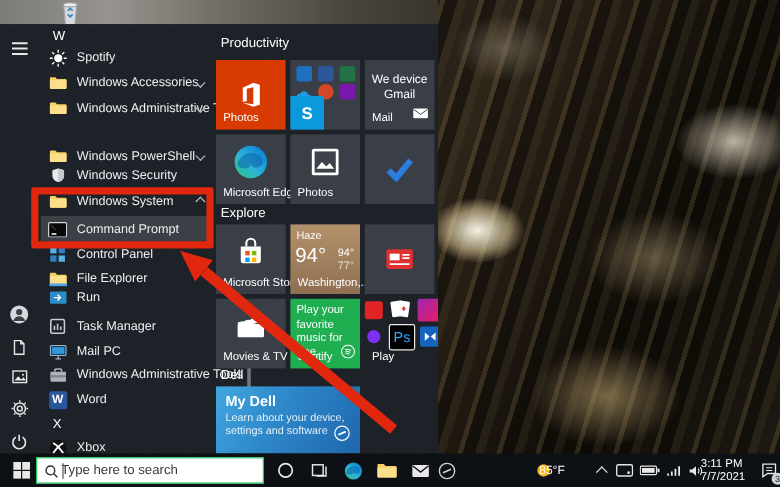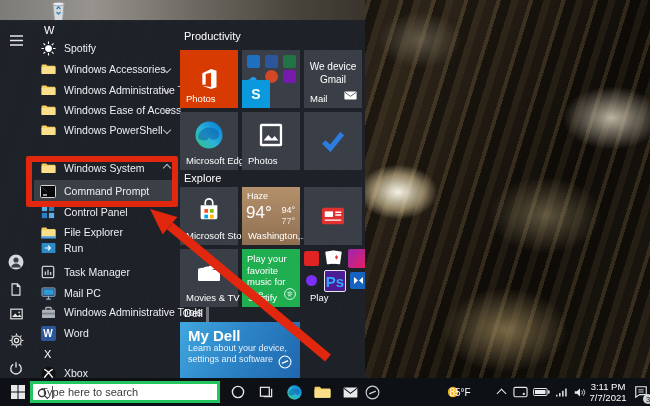--- a/index.html
+++ b/index.html
@@ -48,41 +48,41 @@
   .wt-cond{position:absolute;left:5px;top:4px;font-size:9px;color:#fff;}
   .wt-temp{position:absolute;left:4px;top:16px;font-size:17px;color:#fff;}
   .wt-hi{position:absolute;right:5px;top:18px;font-size:9px;color:#fff;text-align:right;}
   .wt-lo{position:absolute;right:5px;top:29px;font-size:9px;color:rgba(255,255,255,.75);text-align:right;}
   .spotify-tile{background:#1FAE50;}
   .sp-text{position:absolute;left:5px;top:4px;width:50px;font-size:9.5px;line-height:11.5px;color:#fff;}
   .sp-logo{position:absolute;right:4px;bottom:3px;}
   .playgroup{background:transparent;}
   .mydell{position:absolute;left:2px;top:302px;width:120px;height:56px;
     background:linear-gradient(120deg,#41A7DF 0%,#2D86C8 45%,#1F66AE 100%);}
-  .md-title{position:absolute;left:8px;top:5px;font-size:15px;font-weight:bold;color:#fff;}
+  .md-title{position:absolute;left:8px;top:5px;font-size:12px;font-weight:bold;color:#fff;}
   .md-sub{position:absolute;left:8px;top:21px;width:100px;font-size:9px;line-height:10.5px;color:rgba(255,255,255,.88);}
   .md-logo{position:absolute;right:8px;bottom:5px;}
-  .ps-sq{width:20px;height:20px;background:#4c1d95;border:1px solid #e8e8e8;color:#31A8FF;
-    font-size:15px;font-weight:bold;display:flex;align-items:center;justify-content:center;}
+  .ps-sq{width:20px;height:20px;background:#000000;border:1px solid #e8e8e8;color:#31A8FF;
+    font-size:12px;font-weight:normal;display:flex;align-items:center;justify-content:center;}
   
   .anno-rect{position:absolute;left:26px;top:156px;width:140px;height:39px;border:6px solid #E1270E;border-radius:2px;z-index:8;}
   .anno-arrow{position:absolute;left:0;top:0;z-index:8;pointer-events:none;}
   
   .taskbar{position:absolute;left:0;top:378px;width:650px;height:28px;background:#0d1116;z-index:5;}
   .tb-btn{position:absolute;top:0;width:28px;height:28px;display:flex;align-items:center;justify-content:center;}
   .search{position:absolute;left:30px;top:3px;width:190px;height:22px;box-sizing:border-box;
-    background:#fff;border:3px solid #22c55e;font-size:11px;color:#222;padding:0 4px 0 8px;
+    background:#fff;border:1px solid #22c55e;font-size:11px;color:#222;padding:0 4px 0 20px;
     font-family:"Liberation Sans","DejaVu Sans",sans-serif;}
   .search::placeholder{color:#3a3a3a;opacity:1;}
   .search-mag{position:absolute;left:37px;top:8px;pointer-events:none;}
   .search-caret{position:absolute;left:52px;top:8px;width:1px;height:13px;background:#555;pointer-events:none;}
   .tray-item{position:absolute;top:0;height:28px;display:flex;align-items:center;justify-content:center;}
   .tray-temp{font-size:10px;color:#fff;}
   .tray-chev{width:6px;height:6px;border-right:1.4px solid #e8e8e8;border-bottom:1.4px solid #e8e8e8;transform:rotate(225deg);margin-top:3px;}
-  .clock{position:absolute;left:584px;top:3px;width:48px;text-align:center;font-size:9.5px;line-height:11px;color:#fff;}
+  .clock{position:absolute;left:584px;top:3px;width:48px;text-align:left;font-size:9.5px;line-height:11px;color:#fff;}
   .action-center{position:absolute;left:631px;top:0;width:19px;height:28px;display:flex;align-items:center;justify-content:center;}
   .ac-badge{position:absolute;right:-3px;bottom:2px;width:10px;height:10px;border-radius:50%;
     background:#cfd3d8;color:#111;font-size:7.5px;display:flex;align-items:center;justify-content:center;}
 </style>
 </head>
 <body>
 
 <div class="screen">
 
   <div class="desktop-strip"></div>
@@ -170,42 +170,41 @@
         <span class="ic">
             <svg width="15" height="12" viewBox="0 0 16 13">
               <path d="M.5 2.5c0-.6.4-1 1-1h4l1.4 1.6h7.6c.6 0 1 .4 1 1V11c0 .6-.4 1-1 1h-13c-.6 0-1-.4-1-1z" fill="#F6CE63"></path>
               <path d="M.5 4.2h15V11c0 .6-.4 1-1 1h-13c-.6 0-1-.4-1-1z" fill="#FBDF8B"></path>
             </svg>
           </span>
         <span class="lb">Windows Administrative Tools</span>
         <span class="chev"></span>
       </div>
 
-      <div class="arow" style="top:80px">
+
+      <div class="arow" style="top:100px">
         <span class="ic">
             <svg width="15" height="12" viewBox="0 0 16 13">
               <path d="M.5 2.5c0-.6.4-1 1-1h4l1.4 1.6h7.6c.6 0 1 .4 1 1V11c0 .6-.4 1-1 1h-13c-.6 0-1-.4-1-1z" fill="#F6CE63"></path>
               <path d="M.5 4.2h15V11c0 .6-.4 1-1 1h-13c-.6 0-1-.4-1-1z" fill="#FBDF8B"></path>
             </svg>
           </span>
-        <span class="lb">Windows Ease of Access</span>
-        <span class="chev"></span>
-      </div>
-
-      <div class="arow" style="top:100px">
-        <span class="ic">
-            <svg width="15" height="12" viewBox="0 0 16 13">
-              <path d="M.5 2.5c0-.6.4-1 1-1h4l1.4 1.6h7.6c.6 0 1 .4 1 1V11c0 .6-.4 1-1 1h-13c-.6 0-1-.4-1-1z" fill="#F6CE63"></path>
-              <path d="M.5 4.2h15V11c0 .6-.4 1-1 1h-13c-.6 0-1-.4-1-1z" fill="#FBDF8B"></path>
-            </svg>
-          </span>
         <span class="lb">Windows PowerShell</span>
         <span class="chev"></span>
       </div>
 
+      <div class="arow" style="top:116px">
+        <span class="ic">
+            <svg width="13" height="14" viewBox="0 0 16 16">
+              <path d="M8 1l6 2v5c0 4-3 6.5-6 7-3-.5-6-3-6-7V3z" fill="#E8EAED"></path>
+              <path d="M8 1l6 2v5c0 4-3 6.5-6 7z" fill="#C3C8CF"></path>
+            </svg>
+          </span>
+        <span class="lb">Windows Security</span>
+      </div>
 
       <div class="arow" style="top:161px">
         <span class="ic">
             <svg width="16" height="13" viewBox="0 0 16 13">
               <rect x=".5" y=".5" width="15" height="12" rx="1" fill="#0a0a0a" stroke="#cfd2d6"></rect>
               <path d="M2.5 2.5l4 4" stroke="#3a3a3a"></path>
               <path d="M3 10h4" stroke="#fff" stroke-width="1.2"></path>
             </svg>
           </span>
         <span class="lb">Command Prompt</span>

